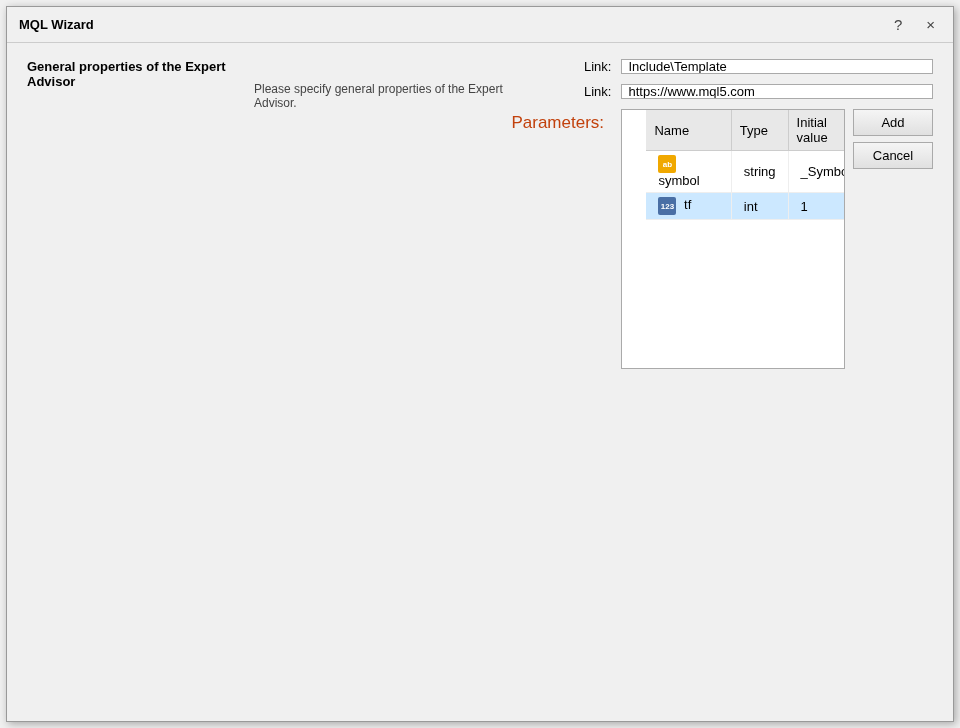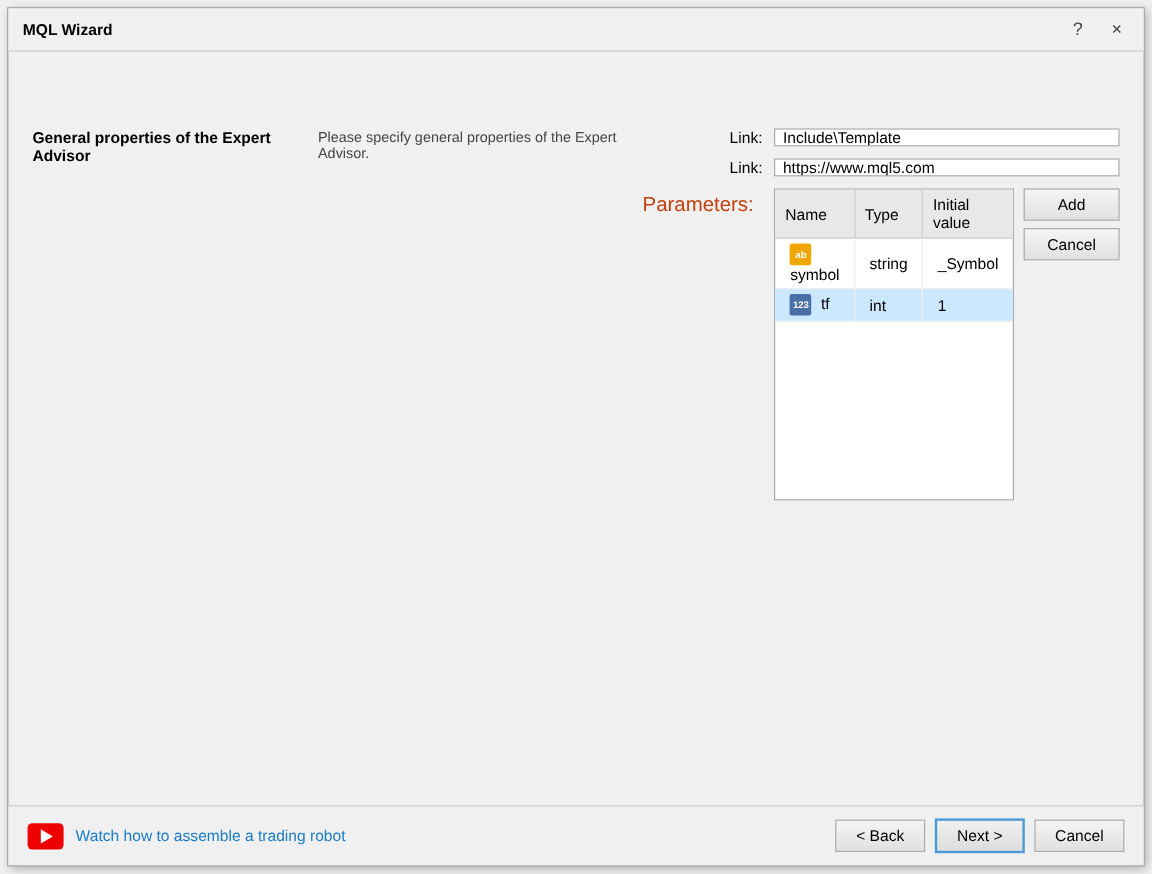--- a/index.html
+++ b/index.html
@@ -14,21 +14,20 @@
       height: 728px;
     }
     .dialog {
       width: 948px;
       height: 716px;
       background: #f0f0f0;
       border: 1px solid #999;
       box-shadow: 2px 2px 8px rgba(0,0,0,0.3);
       display: flex;
       flex-direction: column;
-      gap: 48px;
     }
     .title-bar {
       background: #f0f0f0;
       border-bottom: 1px solid #ccc;
       padding: 8px 12px;
       display: flex;
       align-items: center;
       justify-content: space-between;
       flex-shrink: 0;
     }
@@ -67,20 +66,21 @@
       font-weight: bold;
       font-size: 13px;
       color: #000;
       margin-bottom: 4px;
     }
     .subheading {
       font-size: 12px;
       color: #444;
       margin-bottom: 20px;
       padding-left: 8px;
+      margin-top: 23px;
     }
     .form-area {
       flex: 1;
       display: flex;
       flex-direction: column;
       gap: 10px;
     }
     .form-row {
       display: flex;
       align-items: center;
@@ -127,20 +127,21 @@
       flex: 1;
       border: 1px solid #aaa;
       background: #fff;
       overflow: hidden;
       min-height: 260px;
     }
     .params-table {
       width: 100%;
       border-collapse: collapse;
       font-size: 13px;
+      margin-left: 24px;
     }
     .params-table thead tr {
       background: #e8e8e8;
       border-bottom: 1px solid #ccc;
     }
     .params-table th {
       text-align: left;
       padding: 5px 8px;
       font-weight: normal;
       color: #000;
@@ -322,24 +323,13 @@
           </div>
           <div class="params-buttons">
             <button class="btn">Add</button>
             <button class="btn">Cancel</button>
           </div>
         </div>
       </div>
     </div>
   </div>
 
-  <div class="footer">
-    <div class="footer-left">
-      <div class="youtube-icon"></div>
-      <a class="watch-link">Watch how to assemble a trading robot</a>
-    </div>
-    <div class="footer-right">
-      <button class="btn">&lt; Back</button>
-      <button class="btn btn-primary">Next &gt;</button>
-      <button class="btn">Cancel</button>
-    </div>
-  </div>
 </div>
 
 </body></html>

